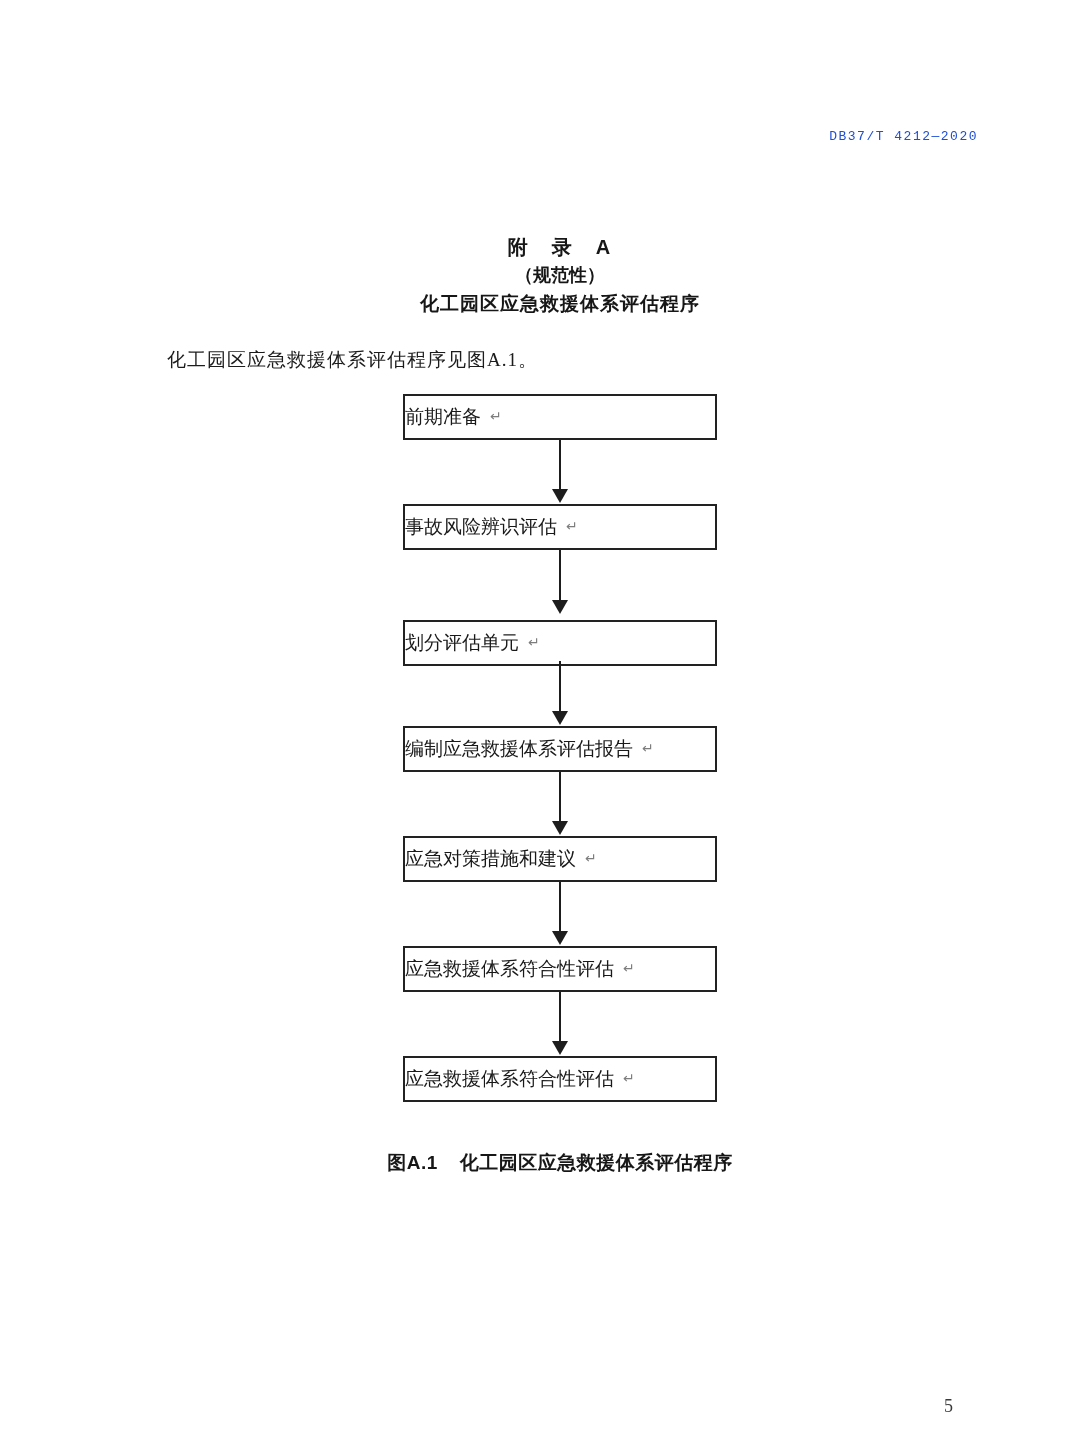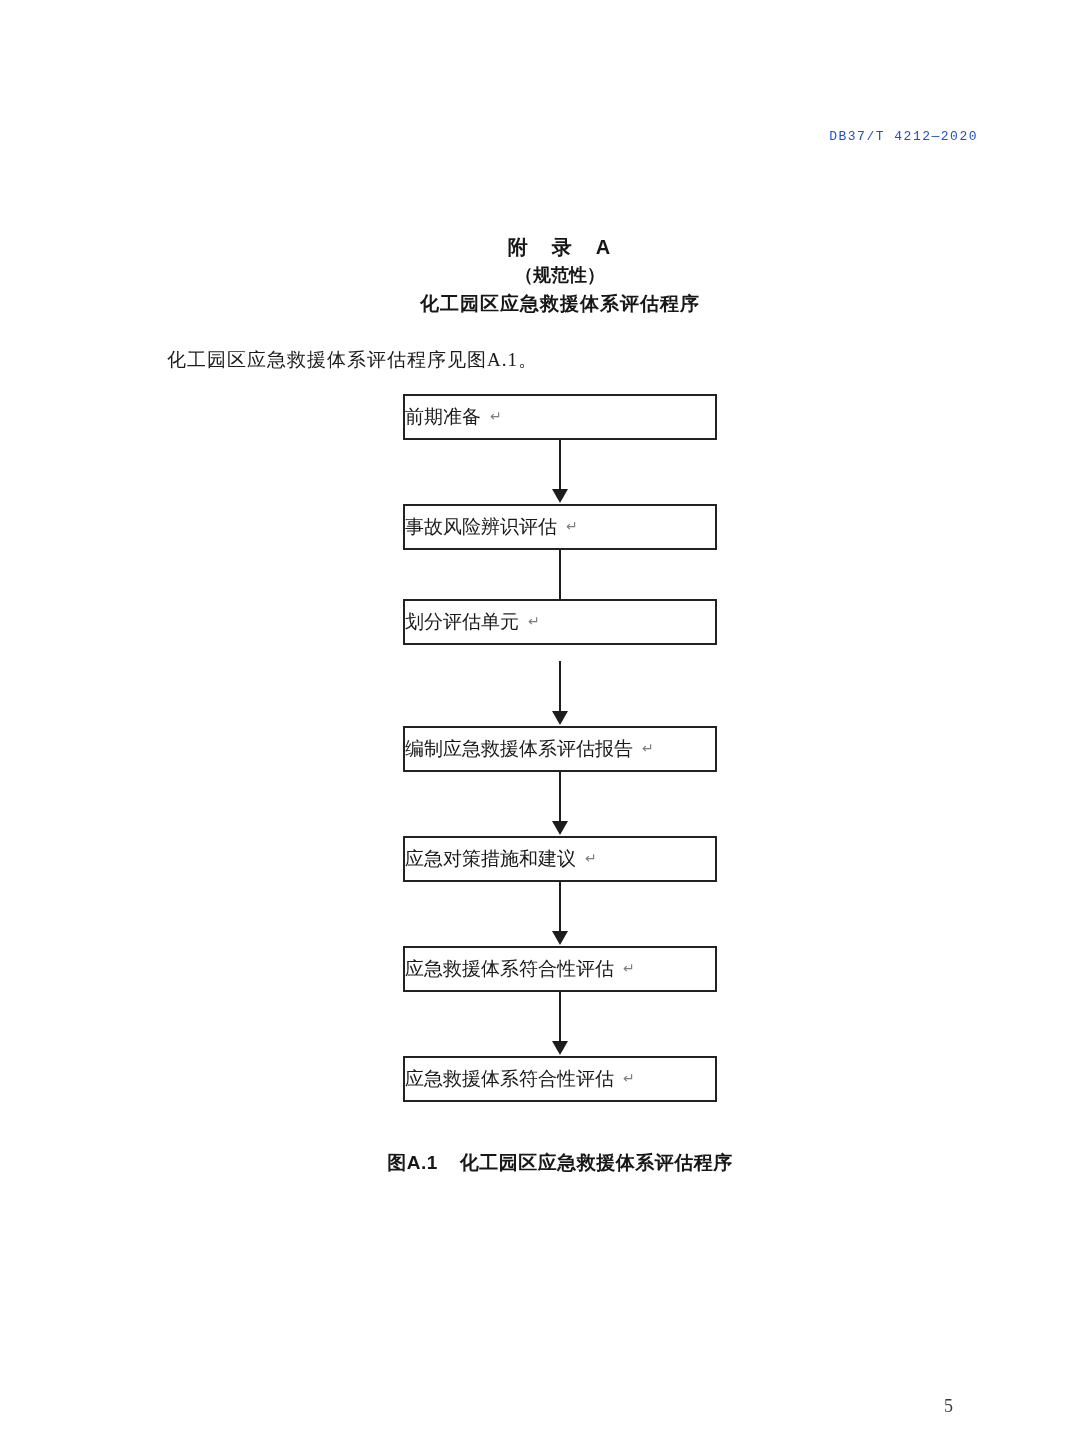--- a/index.html
+++ b/index.html
@@ -150,21 +150,21 @@
       <span class="return-mark">↵</span>
     </div>
     <div class="flow-arrow" style="top:46px;height:50px"></div>
 
     <div class="flow-box" style="top:110px">
       <span>事故风险辨识评估</span>
       <span class="return-mark">↵</span>
     </div>
     <div class="flow-arrow" style="top:156px;height:51px"></div>
 
-    <div class="flow-box" style="top:205px">
+    <div class="flow-box" style="top:226px">
       <span>划分评估单元</span>
       <span class="return-mark">↵</span>
     </div>
     <div class="flow-arrow" style="top:267px;height:51px"></div>
 
     <div class="flow-box" style="top:332px">
       <span>编制应急救援体系评估报告</span>
       <span class="return-mark">↵</span>
     </div>
     <div class="flow-arrow" style="top:378px;height:50px"></div>

